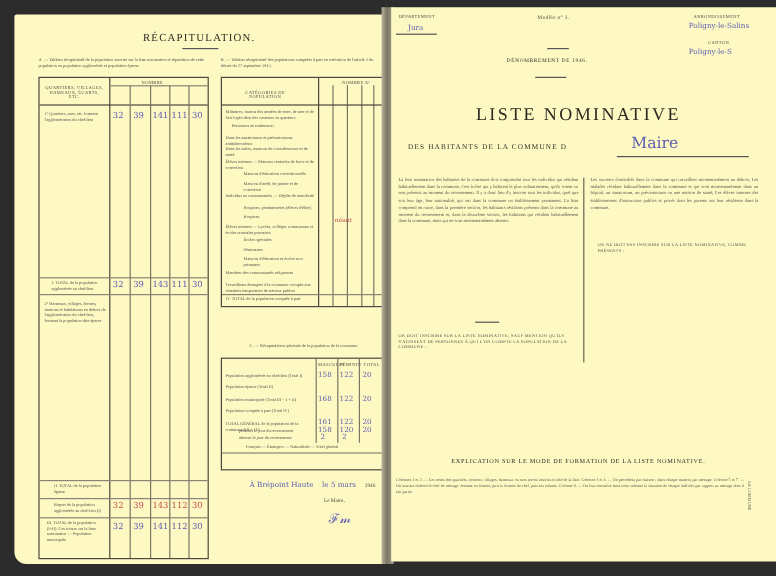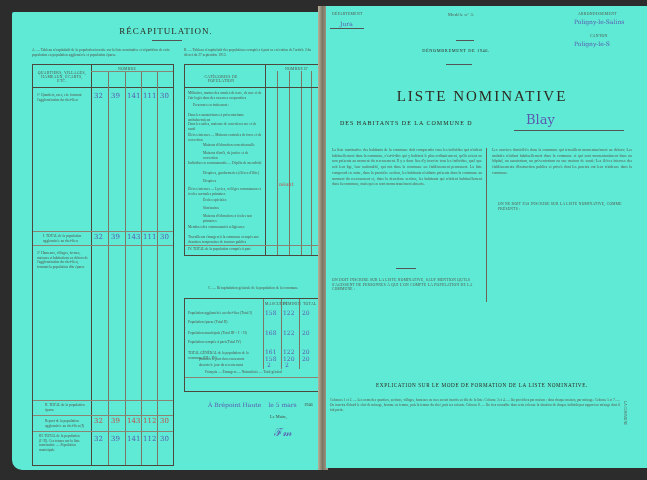--- a/index.html
+++ b/index.html
@@ -1,18 +1,18 @@
 <!DOCTYPE html>
 <html><head>
 <meta charset="utf-8">
 <style>
   html, body { margin:0; padding:0; }
   body { width:647px; height:480px; background:#3a3a3a; position:relative; overflow:hidden; font-family:"Liberation Serif", serif; color:#2e2a22; }
   .frame { position:absolute; left:0; top:0; width:647px; height:480px; background:#2c2c2c; }
-  .page { position:absolute; background:#5eead4; }
+  .page { position:absolute; background:#fef9c3; }
   .page.left { left:12px; top:12px; width:308px; height:458px; border-radius:2px 0 0 10px; }
   .page.right { left:326px; top:6px; width:342px; height:462px; border-radius:0 2px 10px 0; }
   .gutter { position:absolute; left:318px; top:6px; width:10px; height:464px; background:linear-gradient(90deg,#b9b29b,#7b7565 45%,#a9a28b); }
   .abs { position:absolute; }
   .title { font-size:9px; letter-spacing:1px; text-align:center; }
   .rule { height:1px; background:#555; position:absolute; }
   .tiny { font-size:3.6px; line-height:4.6px; color:#55504a; }
   .small { font-size:4.4px; line-height:5.4px; color:#4a453c; }
   .box { position:absolute; border:1.2px solid #4d483e; }
   .vline { position:absolute; width:1px; background:#7c7666; }
@@ -168,21 +168,21 @@
   <div class="head-lab" style="left:252px;top:6px;">ARRONDISSEMENT</div>
   <div class="hw" style="left:248px;top:12px;font-size:6px;">Poligny-le-Salins</div>
   <div class="head-lab" style="left:264px;top:28px;">CANTON</div>
   <div class="hw" style="left:248px;top:34px;font-size:6px;">Poligny-le-S</div>
 
   <div class="abs cap" style="left:0;top:42px;width:260px;text-align:center;">DÉNOMBREMENT DE 1946.</div>
   <div class="rule" style="left:120px;top:58px;width:26px;"></div>
 
   <div class="abs big" style="left:0;top:82px;width:312px;text-align:center;">LISTE NOMINATIVE</div>
   <div class="abs cap" style="left:14px;top:114px;font-size:6px;letter-spacing:1px;">DES HABITANTS DE LA COMMUNE D</div>
-  <div class="hw" style="left:200px;top:106px;font-size:13px;">Blay</div>
+  <div class="hw" style="left:200px;top:106px;font-size:13px;">Maire</div>
   <div class="hline" style="left:188px;top:124px;width:110px;background:#555;"></div>
 
   <div class="vline" style="left:160px;top:142px;height:154px;background:#6a6456;"></div>
   <div class="para" style="left:6px;top:142px;width:150px;">La liste nominative des habitants de la commune doit comprendre tous les individus qui résident habituellement dans la commune, c'est-à-dire qui y habitent le plus ordinairement, qu'ils soient ou non présents au moment du recensement. Il y a donc lieu d'y inscrire tous les individus, quel que soit leur âge, leur nationalité, qui ont dans la commune un établissement permanent. La liste comprend en outre, dans la première section, les habitants résidants présents dans la commune au moment du recensement et, dans la deuxième section, les habitants qui résident habituellement dans la commune, mais qui en sont momentanément absents.</div>
   <div class="para" style="left:166px;top:142px;width:140px;">Les ouvriers domiciliés dans la commune qui travaillent momentanément au dehors; Les malades résidant habituellement dans la commune et qui sont momentanément dans un hôpital, un sanatorium, un préventorium ou une maison de santé; Les élèves internes des établissements d'instruction publics et privés dont les parents ont leur résidence dans la commune.</div>
   <div class="abs tiny" style="left:172px;top:196px;width:130px;letter-spacing:.3px;">ON NE DOIT PAS INSCRIRE SUR LA LISTE NOMINATIVE, COMME PRÉSENTS :</div>
 
   <div class="rule" style="left:70px;top:262px;width:20px;"></div>
   <div class="abs tiny" style="left:6px;top:272px;width:150px;letter-spacing:.3px;">ON DOIT INSCRIRE SUR LA LISTE NOMINATIVE, SAUF MENTION QU'ILS S'AGISSENT DE PERSONNES À QUI L'ON COMPTE LA POPULATION DE LA COMMUNE :</div>
 

